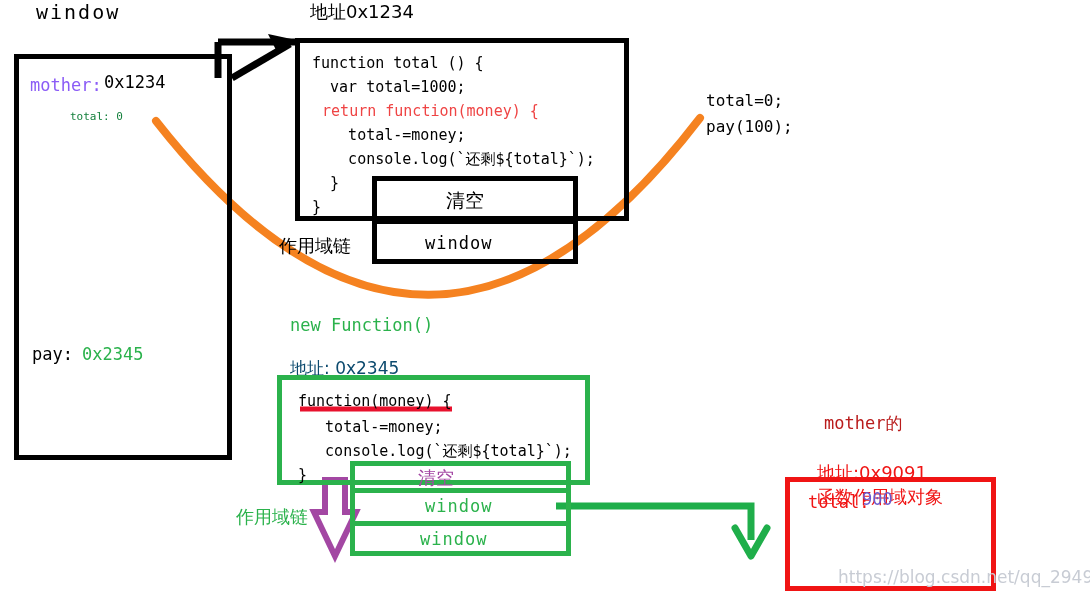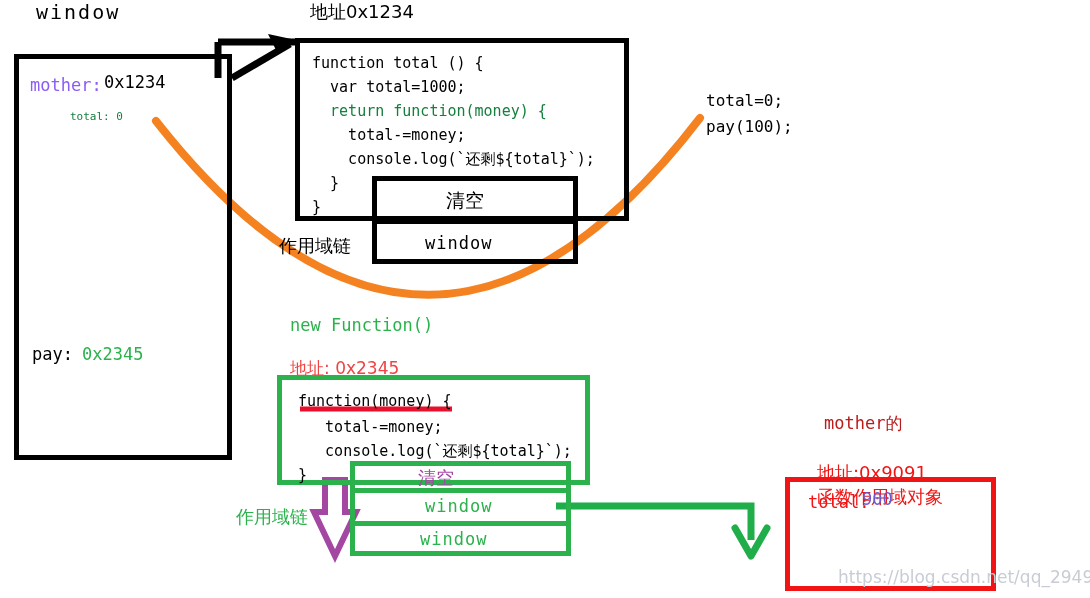--- a/index.html
+++ b/index.html
@@ -54,39 +54,39 @@
 
 <div class="lbl mono" style="left:32px;top:344px;font-size:17px;color:#000;">pay:</div>
 <div class="lbl mono" style="left:82px;top:344px;font-size:17px;color:#2bb24c;">0x2345</div>
 
 <div class="lbl" style="left:310px;top:0px;font-size:18px;color:#000;font-family:'DejaVu Sans','Liberation Sans',sans-serif;">地址0x1234</div>
 
 <div class="box-black" style="left:295px;top:38px;width:334px;height:183px;"></div>
 
 <div class="lbl mono codeline" style="left:312px;top:51px;font-size:15px;line-height:24px;color:#000;">function total () {</div>
 <div class="lbl mono codeline" style="left:312px;top:75px;font-size:15px;line-height:24px;color:#000;">  var total=1000;</div>
-<div class="lbl mono codeline" style="left:312px;top:99px;font-size:15px;line-height:24px;color:#15803d;">  return function(money) {</div>
+<div class="lbl mono codeline" style="left:304px;top:99px;font-size:15px;line-height:24px;color:#ef4444;">  return function(money) {</div>
 <div class="lbl mono codeline" style="left:312px;top:123px;font-size:15px;line-height:24px;color:#000;">    total-=money;</div>
 <div class="lbl mono codeline" style="left:312px;top:147px;font-size:15px;line-height:24px;color:#000;">    console.log(`还剩${total}`);</div>
 <div class="lbl mono codeline" style="left:312px;top:171px;font-size:15px;line-height:24px;color:#000;">  }</div>
 <div class="lbl mono codeline" style="left:312px;top:195px;font-size:15px;line-height:24px;color:#000;">}</div>
 
 <div class="lbl" style="left:279px;top:234px;font-size:18px;color:#000;font-family:'DejaVu Sans','Liberation Sans',sans-serif;">作用域链</div>
 
 <div class="box-black" style="left:372px;top:176px;width:206px;height:88px;"></div>
 <div class="abs" style="left:372px;top:219px;width:206px;height:5px;background:#000;"></div>
 
 <div class="lbl" style="left:446px;top:188px;font-size:19px;color:#000;font-family:'DejaVu Sans','Liberation Sans',sans-serif;">清空</div>
 <div class="lbl mono" style="left:425px;top:233px;font-size:17px;letter-spacing:1px;color:#000;">window</div>
 
 <div class="lbl mono" style="left:706px;top:91px;font-size:16px;color:#000;">total=0;</div>
 <div class="lbl mono" style="left:706px;top:117px;font-size:16px;color:#000;">pay(100);</div>
 
 <div class="lbl mono" style="left:290px;top:315px;font-size:17px;color:#2bb24c;">new Function()</div>
-<div class="lbl" style="left:290px;top:357px;font-size:17px;color:#ef4444;font-family:'DejaVu Sans','Liberation Sans',sans-serif;">地址: 0x2345</div>
+<div class="lbl" style="left:290px;top:357px;font-size:17px;color:#0c4a6e;font-family:'DejaVu Sans','Liberation Sans',sans-serif;">地址: 0x2345</div>
 
 <div class="box-green" style="left:277px;top:375px;width:313px;height:110px;"></div>
 
 <div class="lbl mono codeline" style="left:298px;top:389px;font-size:15px;line-height:24px;color:#000;">function(money) {</div>
 <div class="lbl mono codeline" style="left:298px;top:415px;font-size:15px;line-height:24px;color:#000;">   total-=money;</div>
 <div class="lbl mono codeline" style="left:298px;top:439px;font-size:15px;line-height:24px;color:#000;">   console.log(`还剩${total}`);</div>
 <div class="lbl mono codeline" style="left:298px;top:463px;font-size:15px;line-height:24px;color:#000;">}</div>
 
 <div class="lbl" style="left:236px;top:505px;font-size:18px;color:#2bb24c;font-family:'DejaVu Sans','Liberation Sans',sans-serif;">作用域链</div>
 

